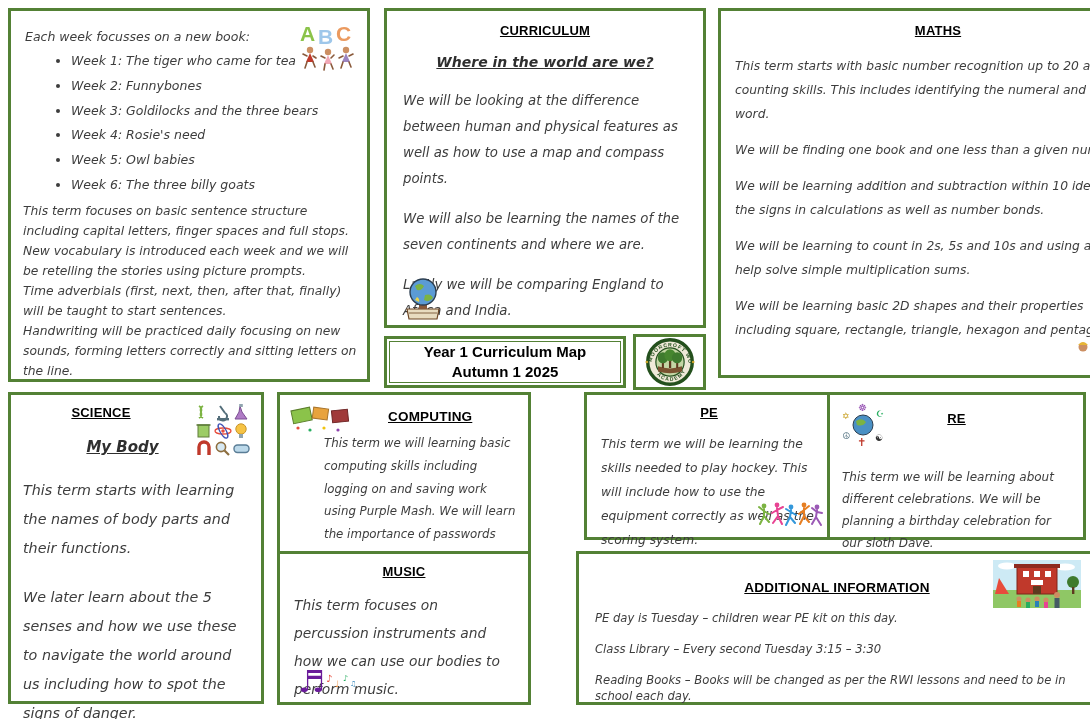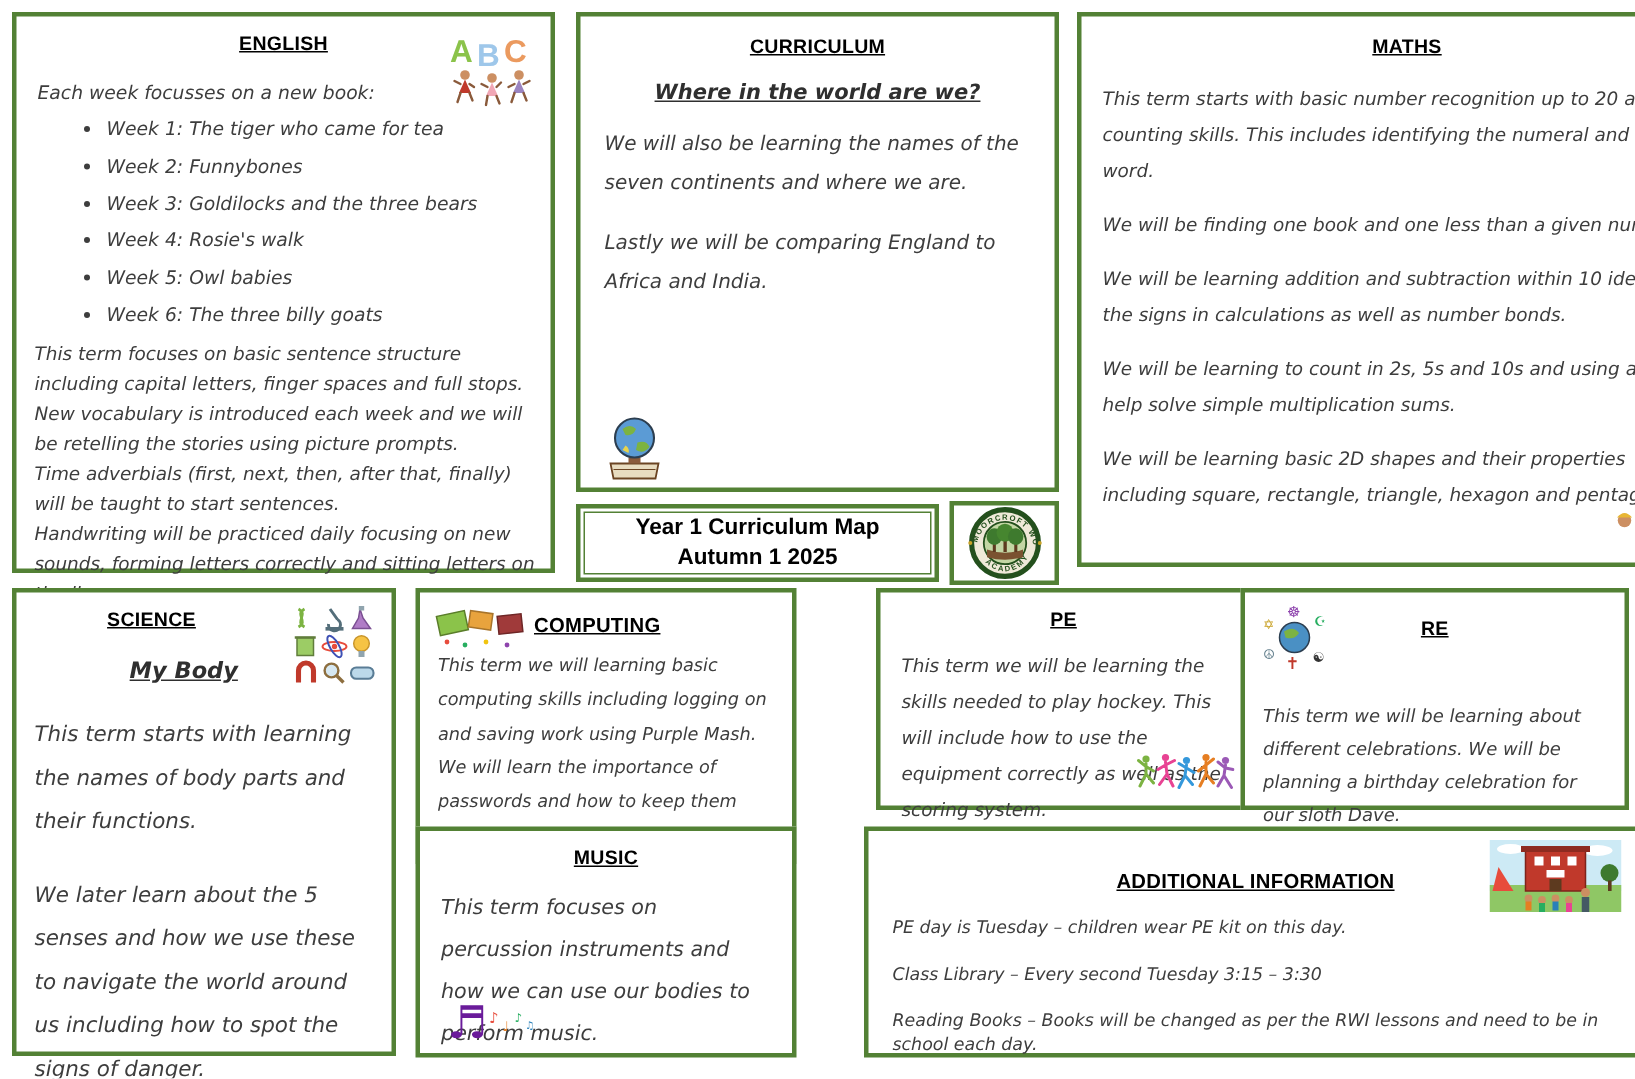--- a/index.html
+++ b/index.html
@@ -33,21 +33,20 @@
                   border:1px solid #538135;display:flex;flex-direction:column;
                   align-items:center;justify-content:center;}
   .titlebox-text{font-weight:bold;font-size:15px;color:#000;line-height:1.35;text-align:center;}
 </style>
 </head>
 <body>
 
 <div class="stage">
 
   <div class="panel" style="left:8px;top:8px;width:362px;height:374px;">
-    <div class="ptitle" style="margin-top:10px;">ENGLISH</div>
     <svg class="icon-abs" style="top:10px;right:10px;" width="58" height="50" viewBox="0 0 58 50">
       <text x="1" y="20" font-family="Liberation Sans, sans-serif" font-weight="bold" font-size="21" fill="#8bc34a">A</text>
       <text x="19" y="23" font-family="Liberation Sans, sans-serif" font-weight="bold" font-size="21" fill="#9ec7ea">B</text>
       <text x="37" y="20" font-family="Liberation Sans, sans-serif" font-weight="bold" font-size="21" fill="#eb9a5f">C</text>
       <g>
         <circle cx="11" cy="29" r="3.2" fill="#cc8f62"></circle>
           <polygon points="7,41 15,41 11,32" fill="#c0392b"></polygon>
         <path d="M8,41 L6,47 M14,41 L16,46 M8,35 L4,33 M14,35 L17,37" stroke="#8a5a3b" stroke-width="1.6" stroke-linecap="round" fill="none"></path>
       </g>
       <g>
@@ -59,33 +58,34 @@
         <circle cx="47" cy="29" r="3.2" fill="#cc8f62"></circle>
           <polygon points="43,41 51,41 47,32" fill="#9b84c0"></polygon>
         <path d="M44,41 L42,47 M50,41 L52,46 M44,35 L40,37 M50,35 L54,33" stroke="#8a5a3b" stroke-width="1.6" stroke-linecap="round" fill="none"></path>
       </g>
     </svg>
     <div class="hand eng-intro">Each week focusses on a new book:</div>
     <ul class="hand eng-list">
       <li>Week 1: The tiger who came for tea</li>
       <li>Week 2: Funnybones</li>
       <li>Week 3: Goldilocks and the three bears</li>
-      <li>Week 4: Rosie's walk</li>
+      <li>Week 4: Rosie's need</li>
       <li>Week 5: Owl babies</li>
       <li>Week 6: The three billy goats</li>
     </ul>
     <div class="hand eng-para">This term focuses on basic sentence structure including capital letters, finger spaces and full stops.</div>
     <div class="hand eng-para">New vocabulary is introduced each week and we will be retelling the stories using picture prompts.</div>
     <div class="hand eng-para">Time adverbials (first, next, then, after that, finally) will be taught to start sentences.</div>
     <div class="hand eng-para">Handwriting will be practiced daily focusing on new sounds, forming letters correctly and sitting letters on the line.</div>
   </div>
 
   <div class="panel" style="left:384px;top:8px;width:322px;height:320px;">
     <div class="ptitle" style="margin-top:12px;">CURRICULUM</div>
     <div class="hand-sub" style="margin-top:16px;font-size:14px;">Where in the world are we?</div>
+    <div class="hand cur-para" style="margin-top:18px;">We will be looking at the difference between human and physical features as well as how to use a map and compass points.</div>
     <div class="hand cur-para">We will also be learning the names of the seven continents and where we are.</div>
     <div class="hand cur-para">Lastly we will be comparing England to Africa and India.</div>
     <svg class="icon-abs" style="left:16px;bottom:4px;" width="40" height="48" viewBox="0 0 40 48">
       <polygon points="4,36 36,36 34,46 6,46" fill="#e8dcc0" stroke="#6b4423" stroke-width="1.2"></polygon>
       <line x1="6" y1="40" x2="34" y2="40" stroke="#6b4423" stroke-width="0.8"></line>
       <rect x="16" y="32" width="8" height="4" fill="#8a5a3b"></rect>
       <circle cx="20" cy="19" r="13" fill="#5b9bd5" stroke="#2c3e50" stroke-width="1.4"></circle>
       <path d="M12,13 q5,-4 9,0 q-2,5 -7,4 z" fill="#7cb342"></path>
       <path d="M22,22 q6,-2 8,3 q-4,5 -9,2 z" fill="#7cb342"></path>
       <path d="M14,24 q3,2 2,5 l-4,-2 z" fill="#e8d44d"></path>
@@ -185,21 +185,21 @@
         <circle cx="26" cy="44" r="4.6" fill="#d6e8f2" stroke="#8d6e3f" stroke-width="1.6"></circle>
         <line x1="29.5" y1="47.5" x2="34" y2="52" stroke="#8d6e3f" stroke-width="2.2"></line>
       </g>
       <rect x="39" y="42" width="15" height="7.5" rx="3.5" fill="#bcd9ea" stroke="#5a7d96" stroke-width="1.4"></rect>
     </svg>
     <div class="hand-sub" style="margin-top:18px;margin-right:27px;font-size:15px;">My Body</div>
     <div class="hand sci-para">This term starts with learning the names of body parts and their functions.</div>
     <div class="hand sci-para">We later learn about the 5 senses and how we use these to navigate the world around us including how to spot the signs of danger.</div>
   </div>
 
-  <div class="panel" style="left:277px;top:392px;width:254px;height:184px;">
+  <div class="panel" style="left:277px;top:392px;width:254px;height:184px;padding-left:32px;">
     <svg class="icon-abs" style="top:6px;left:10px;" width="62" height="32" viewBox="0 0 62 32">
       <rect x="2" y="8" width="19" height="13" fill="#8bc34a" stroke="#5a7d2a" stroke-width="1" transform="rotate(-12 11 14)"></rect>
       <rect x="23" y="7" width="15" height="11" fill="#e8a33d" stroke="#a8742a" stroke-width="1" transform="rotate(8 30 12)"></rect>
       <rect x="42" y="9" width="16" height="12" fill="#a03a3a" stroke="#6e2626" stroke-width="1" transform="rotate(-6 50 15)"></rect>
       <circle cx="8" cy="27" r="1.6" fill="#e74c3c"></circle>
         <circle cx="20" cy="29" r="1.6" fill="#27ae60"></circle>
       <circle cx="34" cy="27" r="1.6" fill="#f1c40f"></circle>
         <circle cx="48" cy="29" r="1.6" fill="#8e44ad"></circle>
     </svg>
     <div class="ptitle" style="margin:14px 0 0 76px;text-align:left;font-size:13.5px;">COMPUTING</div>

